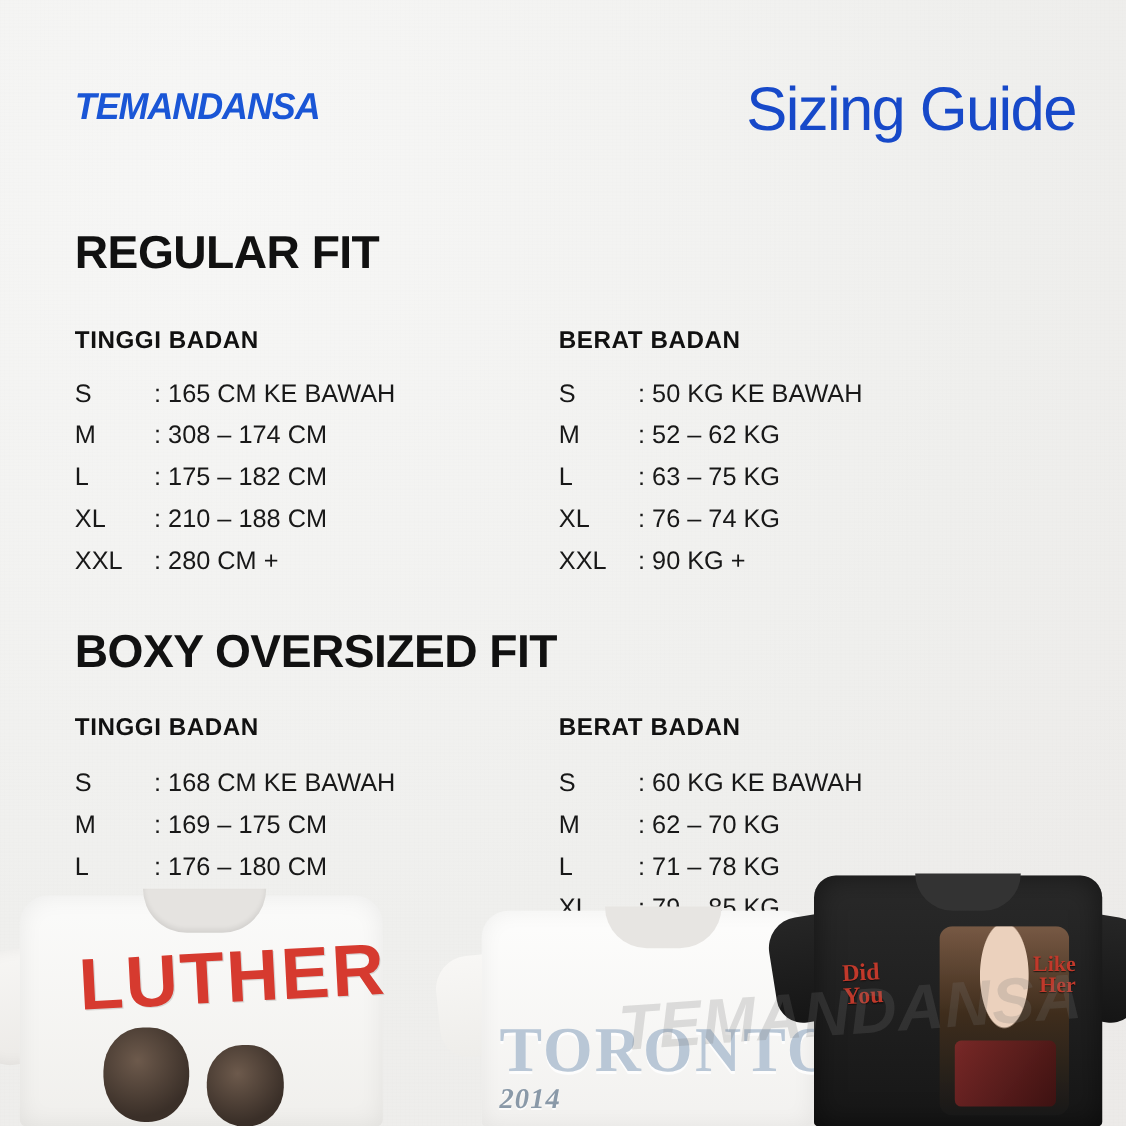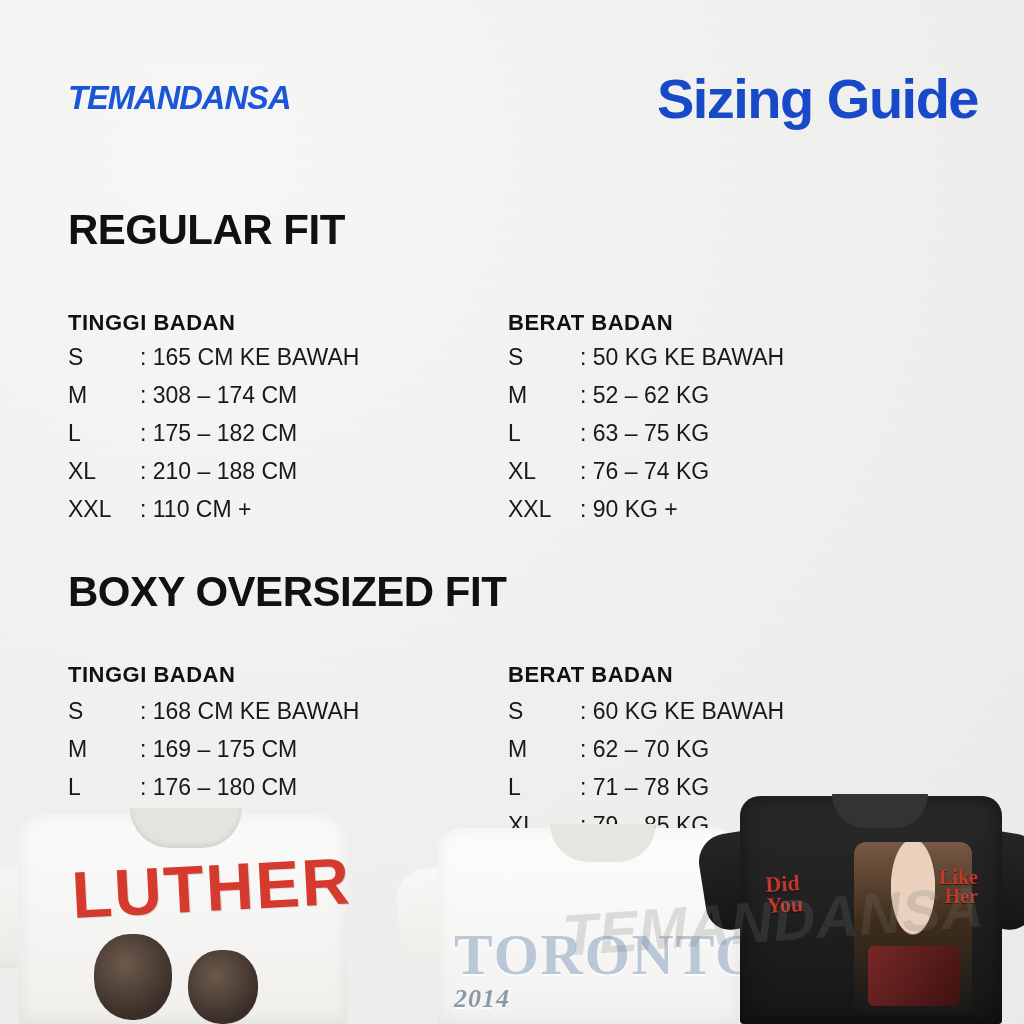--- a/index.html
+++ b/index.html
@@ -42,21 +42,21 @@
     left: 68px; top: 92px;
     width: 306px; height: 7px;
     background: #f1f0ee;
     transform: rotate(-1.5deg);
     pointer-events: none;
     opacity: .0;
   }
 
   .guide-title {
     position: absolute; right: 46px; top: 66px;
-    font-size: 56px; font-weight: 700;
+    font-size: 56px; font-weight: 400;
     color: #1749c9;
     letter-spacing: -1.5px;
     white-space: nowrap;
   }
 
   
   .section-title {
     position: absolute;
     font-size: 42px; font-weight: 900;
     letter-spacing: -0.5px;
@@ -65,21 +65,20 @@
   }
   #sec1-title { left: 68px; top: 206px; }
   #sec2-title { left: 68px; top: 568px; }
 
   .col-head {
     position: absolute;
     font-size: 22px; font-weight: 900;
     letter-spacing: .5px;
     color: #111;
     white-space: nowrap;
-    margin-top: 14px;
   }
 
   .rows { position: absolute; }
   .row {
     display: flex;
     font-size: 23px;
     color: #181818;
     line-height: 38px;
     white-space: nowrap;
   }
@@ -267,21 +266,21 @@
     <div class="row">
       <span class="k">L</span>
       <span class="v">: 175 – 182 CM</span>
     </div>
     <div class="row">
       <span class="k">XL</span>
       <span class="v">: 210 – 188 CM</span>
     </div>
     <div class="row">
       <span class="k">XXL</span>
-      <span class="v">: 110 CM +</span>
+      <span class="v">: 280 CM +</span>
     </div>
   </div>
 
   <div class="col-head" id="r1-w-head">BERAT BADAN</div>
   <div class="rows" id="r1-w-rows">
     <div class="row">
       <span class="k">S</span>
       <span class="v">: 50 KG KE BAWAH</span>
     </div>
     <div class="row">

